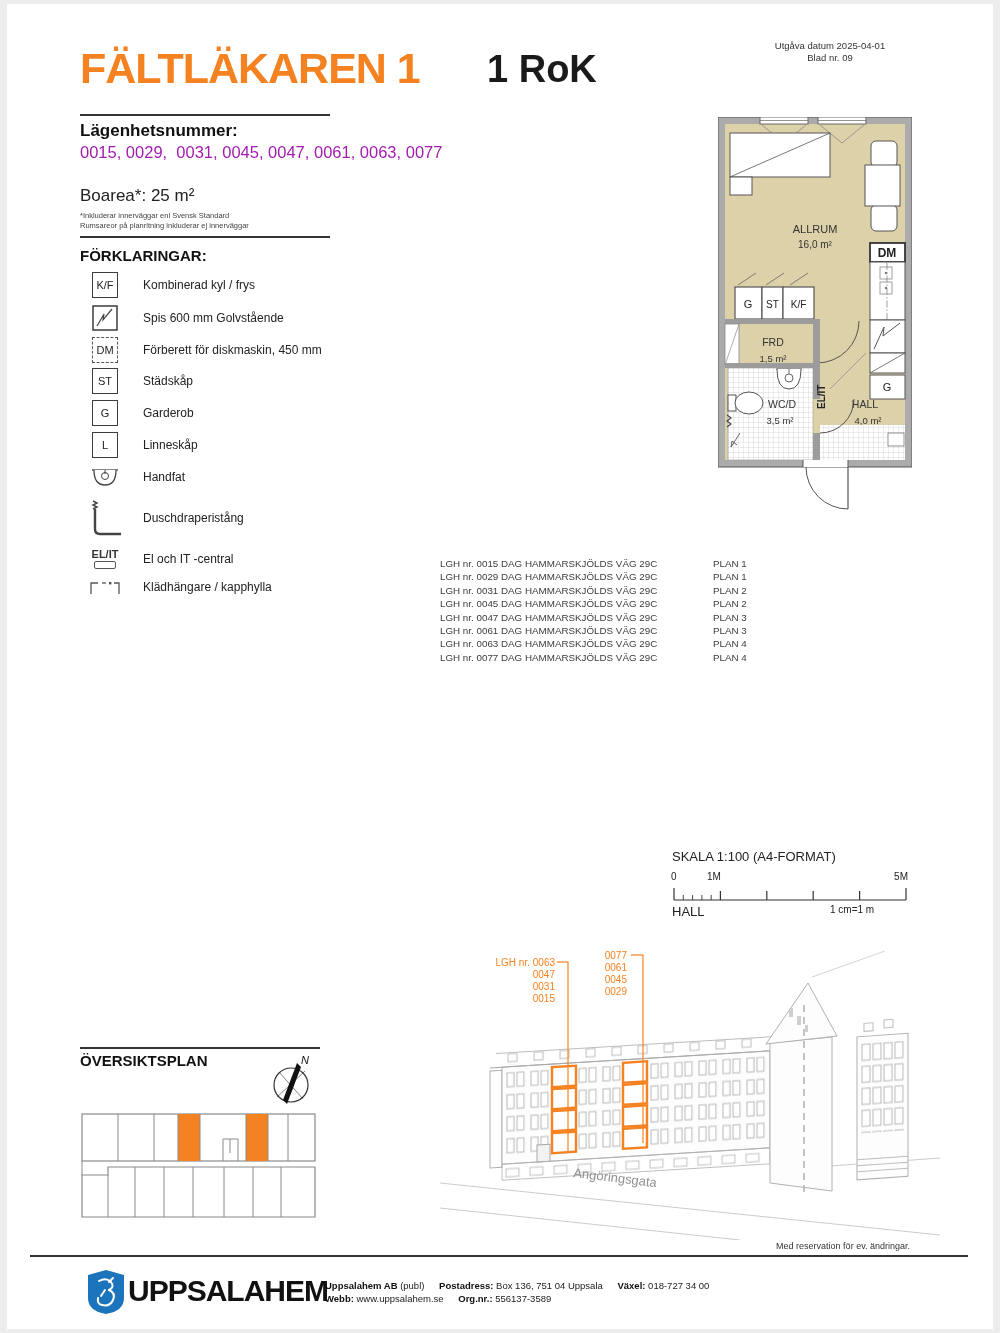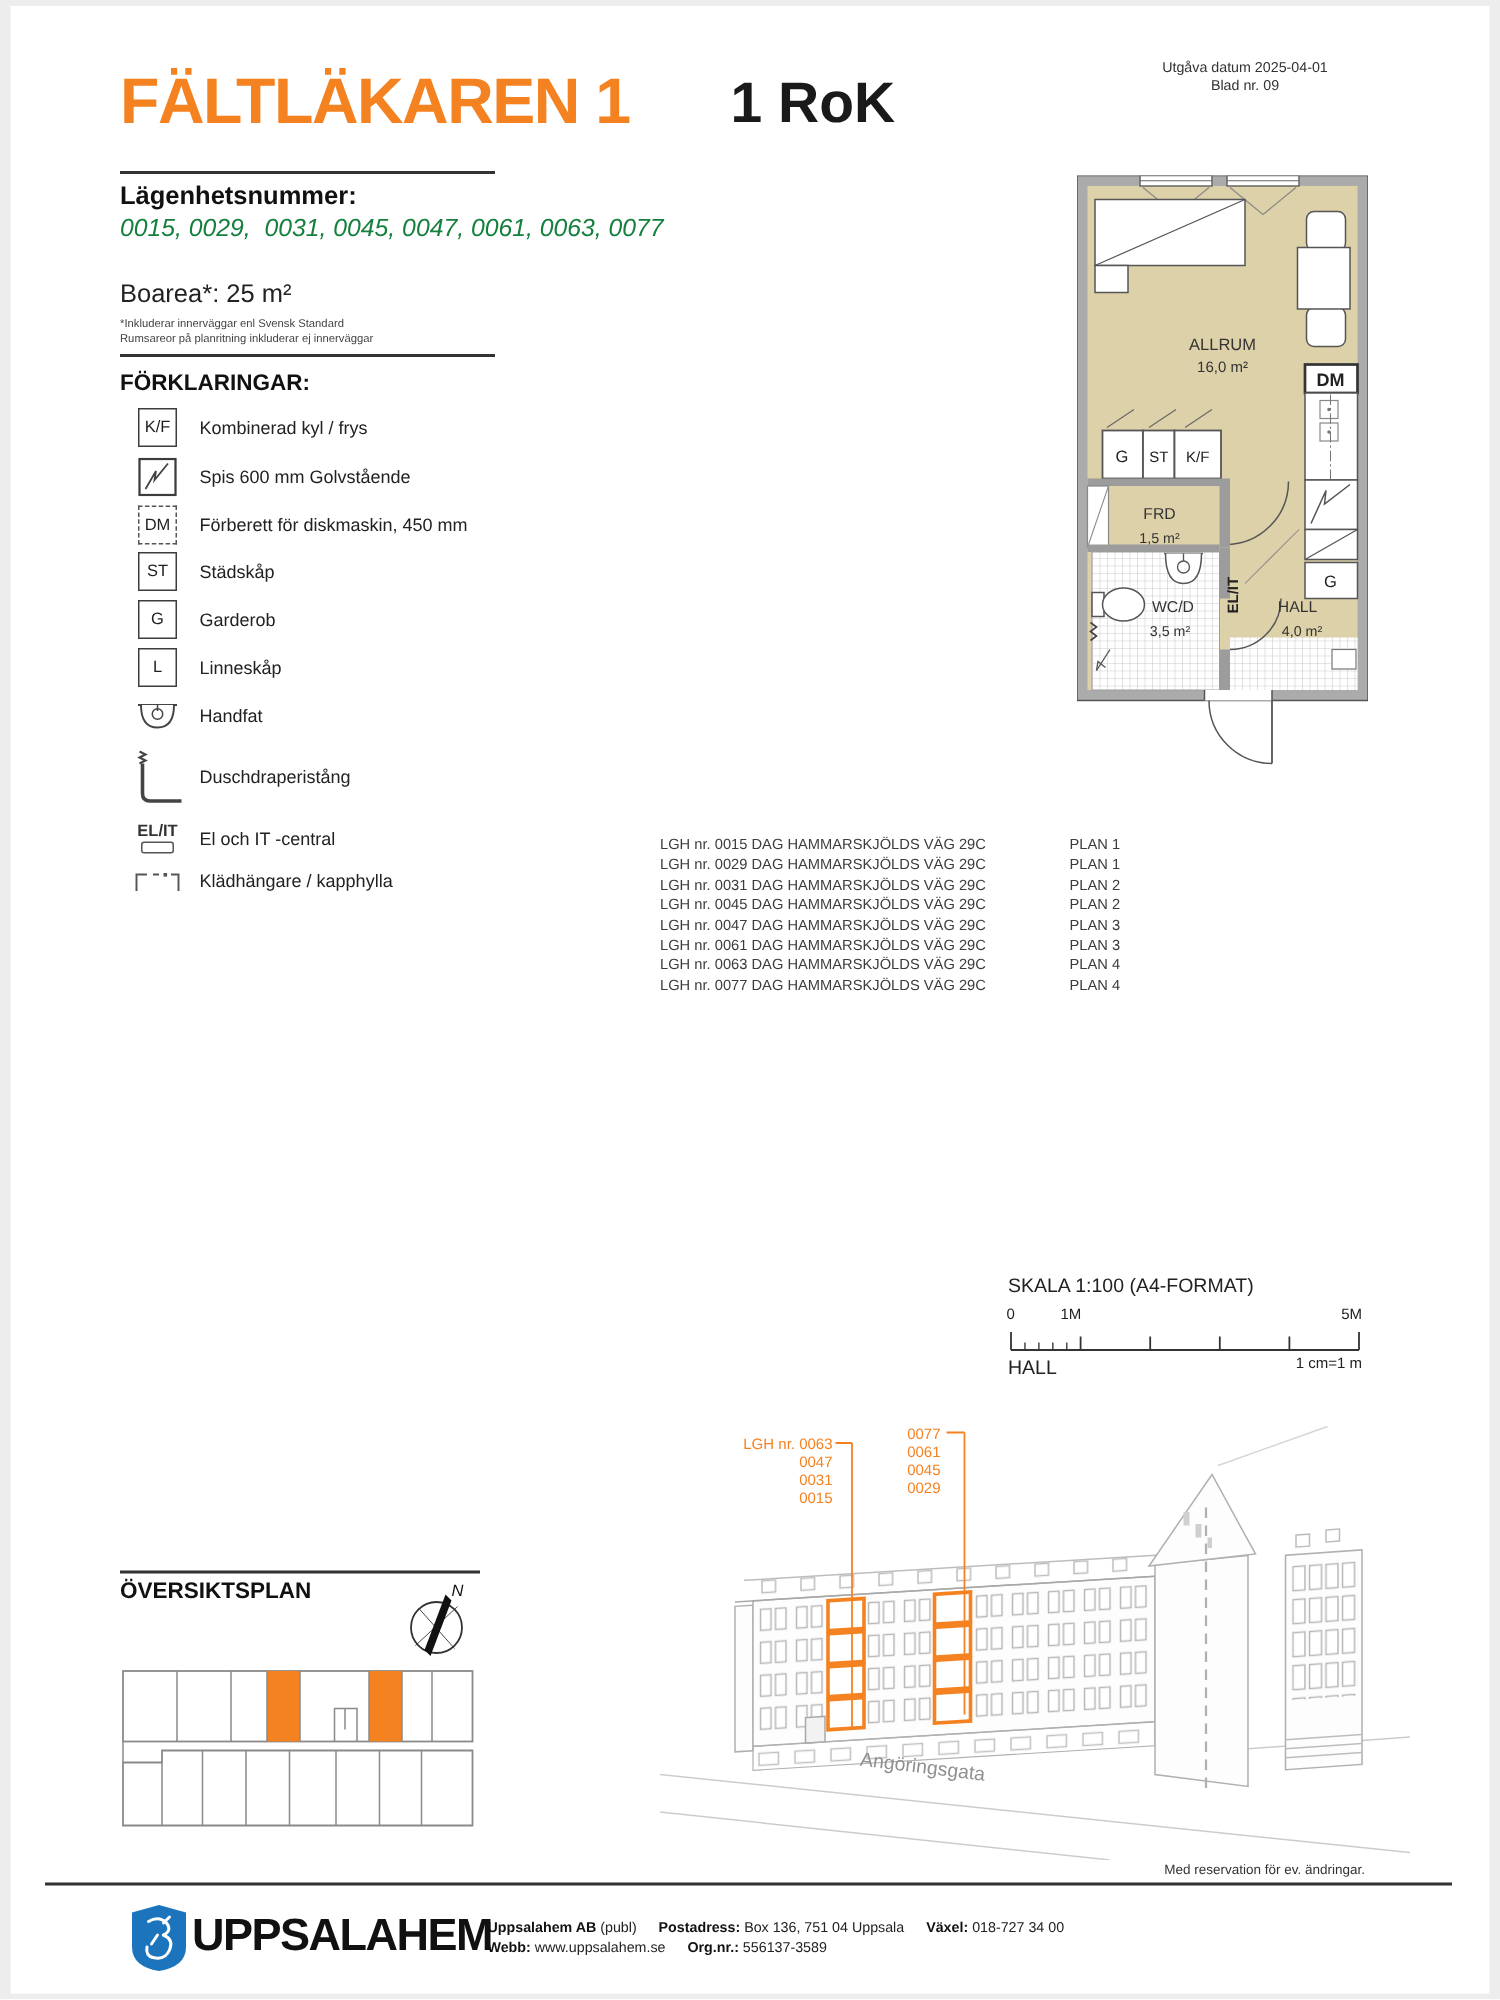--- a/index.html
+++ b/index.html
@@ -6,31 +6,31 @@
   .page{position:relative;width:1000px;height:1333px;background:#fff;overflow:hidden;
         font-family:"Liberation Sans","DejaVu Sans",sans-serif;color:#222;}
   .abs{position:absolute;}
   .edge{background:#ededed;}
   
   .title{font-size:43px;font-weight:bold;color:#F58220;letter-spacing:-1px;white-space:nowrap;text-align:center;}
   .subtitle{font-size:38px;font-weight:bold;color:#1a1a1a;white-space:nowrap;}
   .edition{width:160px;text-align:center;font-size:9.5px;line-height:12px;color:#333;}
   .hr{background:#333;height:2px;}
   .h-lgh{font-size:17px;font-weight:bold;color:#111;}
-  .numbers{font-size:16.5px;color:#15803d;white-space:pre-wrap;font-style:italic;}
+  .numbers{font-size:16.5px;color:#a21caf;white-space:pre-wrap;}
   .boarea{font-size:17px;color:#222;}
   .note{font-size:7.5px;color:#444;line-height:10px;}
   .h-sec{font-size:15px;font-weight:bold;color:#111;}
   
   .lr{display:flex;align-items:center;}
   .lic{width:50px;display:flex;justify-content:center;align-items:center;flex:none;}
   .lbx{width:26px;height:26px;border:1.5px solid #3c3c3c;display:flex;align-items:center;justify-content:center;
        font-size:11px;color:#222;background:#fff;box-sizing:border-box;}
   .lbx.dash{border-style:dashed;border-color:#555;}
-  .llab{font-size:12px;color:#222;margin-left:3px;}
+  .llab{font-size:12px;color:#222;margin-left:13px;}
   .lam{width:26px;height:26px;background:#DDD1A9;border:1px solid #999;box-sizing:border-box;}
   .elit-ic{display:flex;flex-direction:column;align-items:center;}
   .elit-t{font-size:11px;font-weight:bold;color:#333;}
   .elit-b{width:20px;height:6px;border:1.2px solid #555;border-radius:2px;margin-top:1px;}
   
   .apt-row{display:flex;font-size:9.8px;color:#3c3c3c;line-height:13.4px;white-space:nowrap;}
   .apt-l{width:273px;flex:none;}
   
   .sk-t{font-size:13px;color:#222;}
   .sk-l{font-size:10px;color:#222;}
@@ -311,21 +311,21 @@
         <line x1="234" y1="4" x2="234" y2="16"></line>
     </g>
     <g stroke="#333" stroke-width="0.9">
       <line x1="11.3" y1="11" x2="11.3" y2="16"></line>
         <line x1="20.6" y1="11" x2="20.6" y2="16"></line>
       <line x1="29.9" y1="11" x2="29.9" y2="16"></line>
         <line x1="39.2" y1="11" x2="39.2" y2="16"></line>
     </g>
   </svg>
   <div class="abs sk-t" style="left:672px;top:904px;">HALL</div>
-  <div class="abs sk-l" style="left:830px;top:904px;width:78px;text-align:right;">1 cm=1 m</div>
+  <div class="abs sk-l" style="left:830px;top:904px;width:78px;">1 cm=1 m</div>
 
   <svg class="abs" style="left:440px;top:945px;" width="500" height="295" viewBox="0 0 500 295">
     <defs>
       <pattern id="winpair" width="24" height="22" patternUnits="userSpaceOnUse" patternTransform="translate(66,131)">
         <rect x="1" y="1" width="7" height="14" fill="#fff" stroke="#b8b8b8"></rect>
         <rect x="11" y="1" width="7" height="14" fill="#fff" stroke="#b8b8b8"></rect>
       </pattern>
       <pattern id="winpair2" width="22" height="22" patternUnits="userSpaceOnUse" patternTransform="translate(421,128)">
         <rect x="1" y="1" width="8" height="16" fill="#fff" stroke="#b8b8b8"></rect>
         <rect x="12" y="1" width="8" height="16" fill="#fff" stroke="#b8b8b8"></rect>

